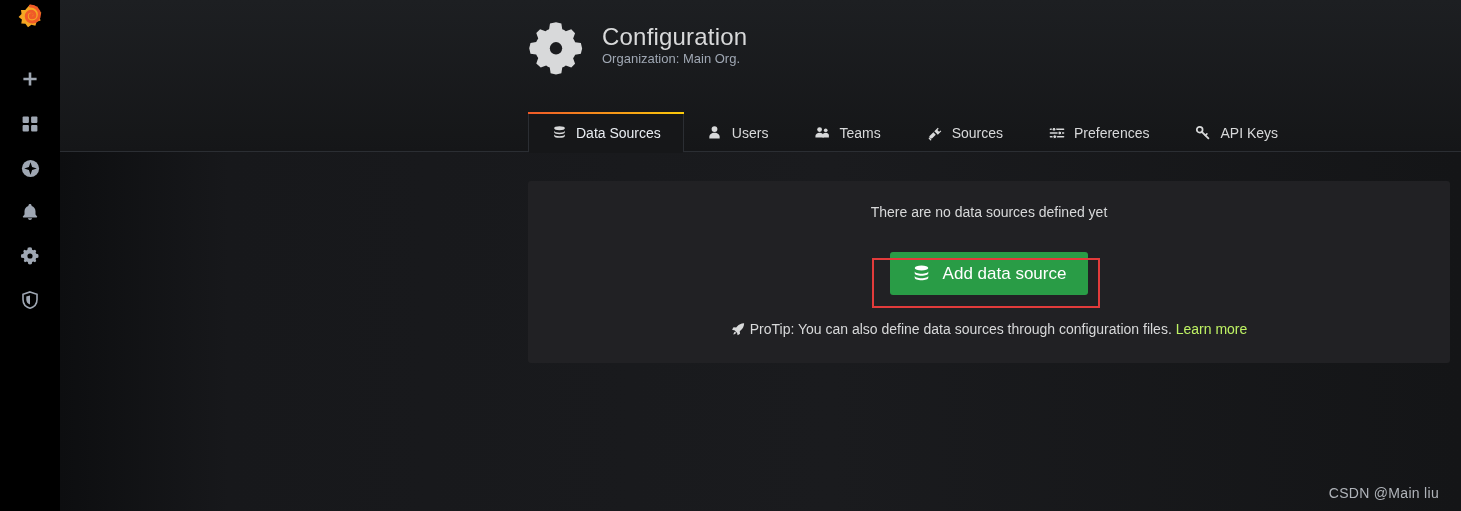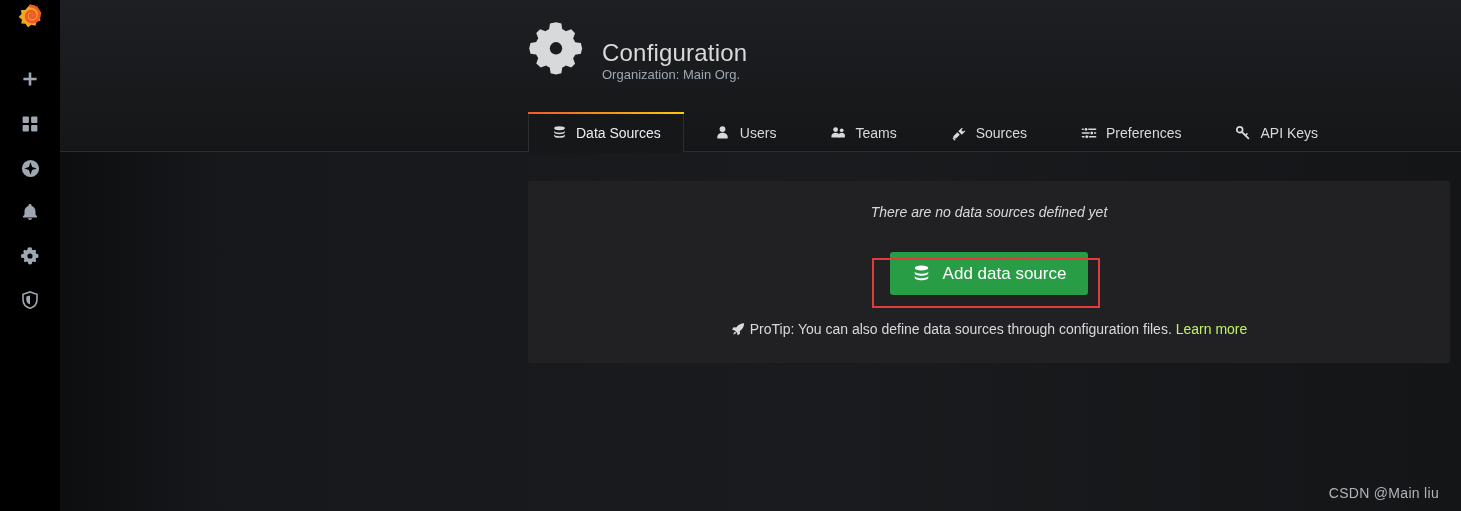--- a/index.html
+++ b/index.html
@@ -54,30 +54,30 @@
   }
   .ph-inner {
     position: absolute; left: 468px; top: 19px;
     display: flex; align-items: flex-start;
   }
   .ph-icon { width: 56px; height: 56px; margin-right: 18px; color: #d8d9da; }
   .ph-icon svg { display: block; }
   .ph-titles { padding-top: 4px; }
   .ph-title {
     font-size: 24px; color: #d8d9da; font-weight: 400;
-    line-height: 28px; letter-spacing: .2px; margin-top: 16px;
+    line-height: 28px; letter-spacing: .2px;
   }
   .ph-sub {
     font-size: 13px; color: #9fa7b3; line-height: 16px;
   }
 
   
   #tabs {
     position: absolute; left: 468px; top: 112px;
-    display: flex; align-items: center; height: 40px; gap: 8px;
+    display: flex; align-items: center; height: 40px;
   }
   .tab {
     display: flex; align-items: center; gap: 9px;
     padding: 0 22px; height: 40px;
     font-size: 14px; color: #d8d9da;
     background: transparent;
     border: 1px solid transparent;
     border-bottom: none;
     position: relative; cursor: pointer; white-space: nowrap;
   }
@@ -102,21 +102,21 @@
   
   #panel {
     position: absolute; left: 468px; top: 181px;
     width: 922px; height: 182px;
     background: #212124;
     border-radius: 3px;
   }
   .empty-msg {
     position: absolute; left: 0; right: 0; top: 23px;
     text-align: center;
-    font-size: 14px; font-style: italic; color: #d8d9da;
+    font-size: 14px; color: #d8d9da;
   }
   .btn-wrap {
     position: absolute; left: 0; right: 0; top: 71px;
     display: flex; justify-content: center;
   }
   .add-btn {
     display: inline-flex; align-items: center; gap: 12px;
     height: 43px; padding: 0 22px;
     background: #299c46;
     border: none; border-radius: 3px;

